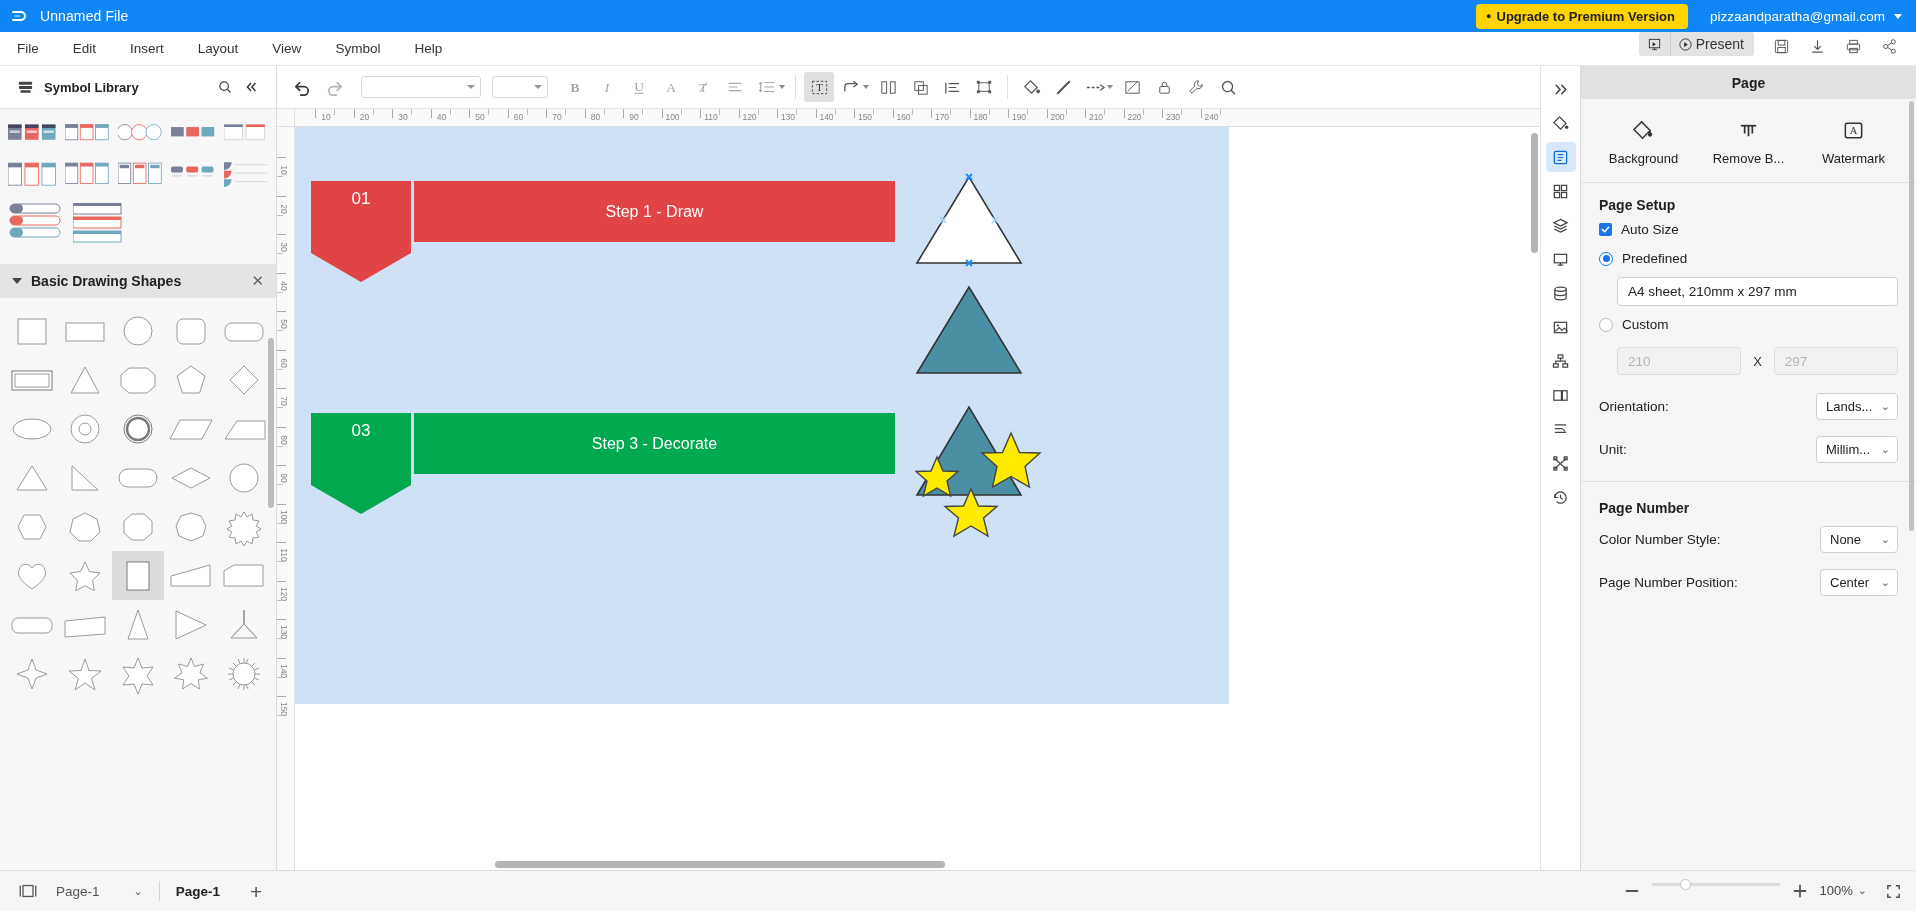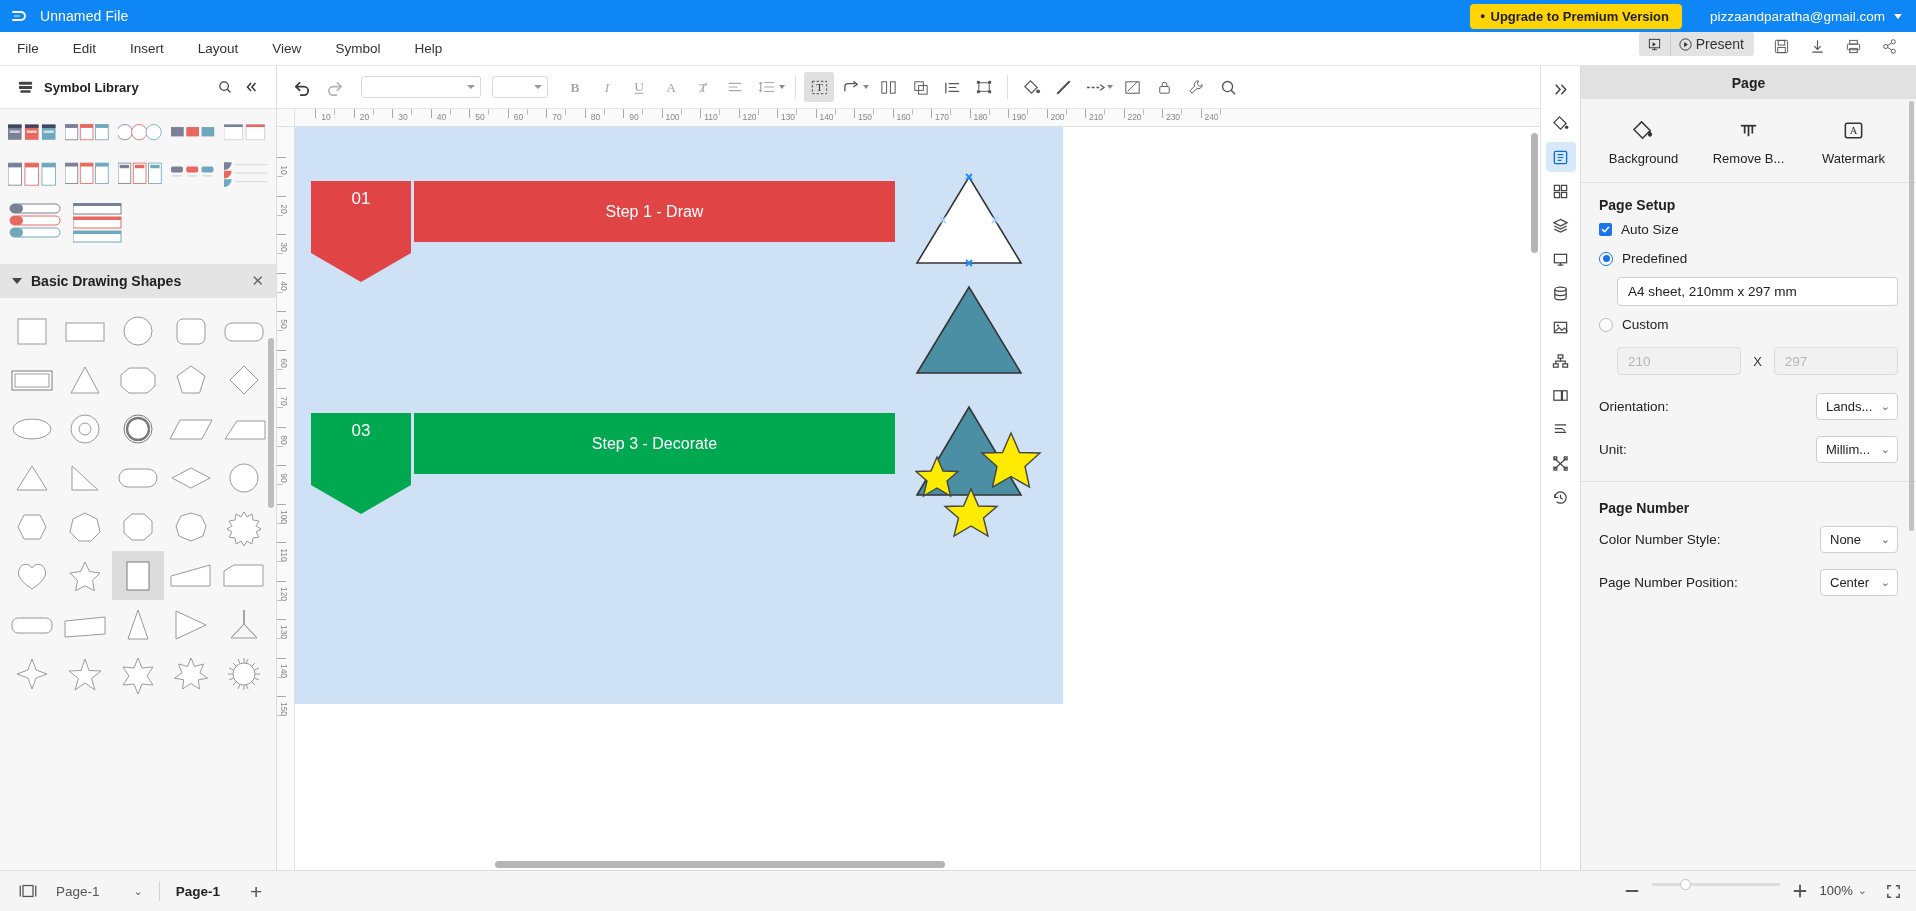--- a/index.html
+++ b/index.html
@@ -20,21 +20,21 @@
   .logo-box{ width:22px;height:22px;display:flex;align-items:center;justify-content:center; }
   .logo-box svg{ display:block; }
   .title-text{ font-size:14px; margin-left:10px; letter-spacing:.1px; }
   .tb-spacer{ flex:1; }
   .upgrade-pill{
     background:#ffd400; color:#222; font-weight:bold; font-size:13px;
     border-radius:4px; padding:5px 13px 5px 10px; display:flex; align-items:center; gap:5px;
     cursor:pointer;
   }
   .upgrade-pill .dot{ font-size:9px; line-height:1; }
-  .account{ margin-left:28px; margin-right:6px; font-size:13.5px; display:flex; align-items:center; gap:9px; cursor:pointer;}
+  .account{ margin-left:22px; margin-right:6px; font-size:13.5px; display:flex; align-items:center; gap:9px; cursor:pointer;}
   .caret-d{ width:0;height:0;border-left:4px solid transparent;border-right:4px solid transparent;border-top:5px solid #fff; }
 
   
   .menubar{
     height:34px; flex:0 0 34px; display:flex; align-items:center;
     border-bottom:1px solid #e6e6e6; background:#fff; position:relative;
   }
   .menu-item{ padding:4px 17px; font-size:13.5px; color:#333; cursor:pointer; }
   .menu-right{ position:absolute; right:10px; top:0; height:34px; display:flex; align-items:flex-start; gap:2px; }
   .present-group{ display:flex; align-items:center; background:#e3e3e3; border-radius:3px; overflow:hidden; margin-right:8px;}
@@ -88,21 +88,21 @@
   .hrule .rbody{ flex:1; position:relative; overflow:hidden;}
   .tick{ position:absolute; top:0; width:1px; height:6px; background:#c0c0c0;}
   .tick.maj{ height:9px; background:#aaa;}
   .ticklbl{ position:absolute; top:3px; font-size:8.5px; color:#888; transform:translateX(-50%);}
   .cbody{ flex:1; display:flex; min-height:0; position:relative;}
   .vrule{ width:18px; flex:0 0 18px; background:#fafafa; border-right:1px solid #e0e0e0; position:relative; overflow:hidden;}
   .vtick{ position:absolute; left:0; height:1px; width:6px; background:#c0c0c0;}
   .vtick.maj{ width:9px; background:#aaa;}
   .vticklbl{ position:absolute; left:2px; font-size:8.5px; color:#888; writing-mode:vertical-rl; transform:translateY(-50%);}
   .canvas-wrap{ flex:1; position:relative; overflow:hidden; background:#fff;}
-  .page{ position:absolute; left:0; top:0; width:768px; height:577px; background:#cfe1f5;}
+  .page{ position:absolute; left:0; top:0; width:934px; height:577px; background:#cfe1f5;}
 
   .banner{ position:absolute; display:flex; align-items:stretch;}
   .bn-tag{ width:100px; position:relative; color:#fff; display:flex; align-items:center; justify-content:center; font-size:17px;}
   .bn-tag .tagbody{ position:absolute; inset:0; }
   .bn-num{ position:relative; z-index:2; padding-bottom:26px;}
   .bn-bar{ flex:1; display:flex; align-items:center; justify-content:center; color:#fff; font-size:16px; margin-left:3px;}
 
   .vscroll-canvas{ position:absolute; right:2px; top:6px; width:7px; height:120px; background:#b5b5b5; border-radius:4px;}
   .hscroll-canvas{ position:absolute; left:200px; bottom:2px; height:7px; width:450px; background:#b5b5b5; border-radius:4px;}
 

